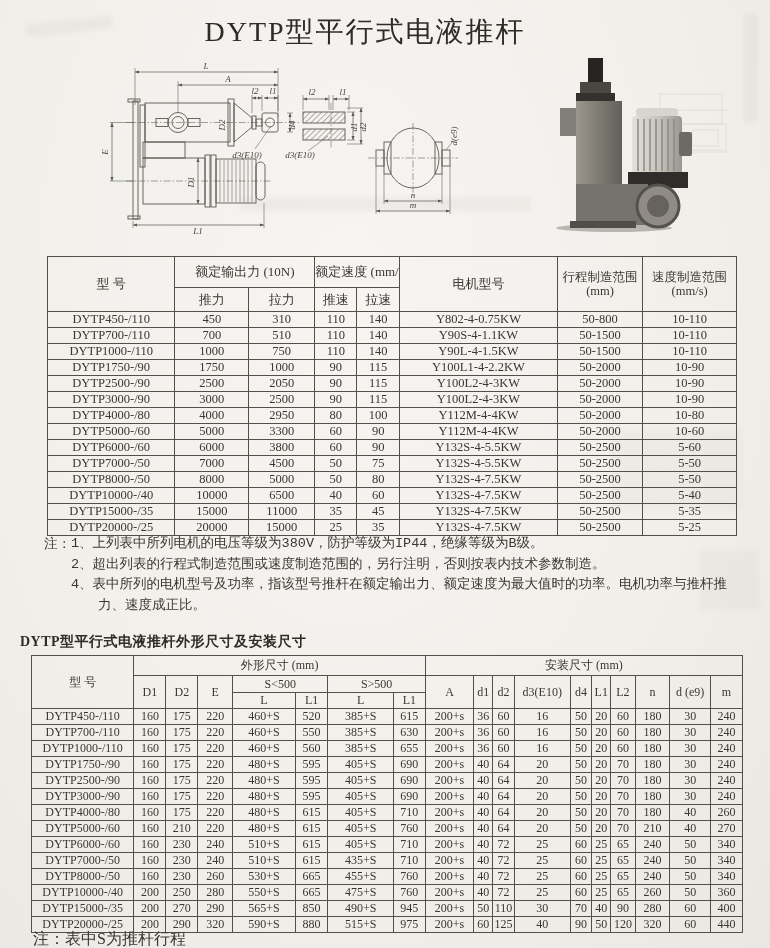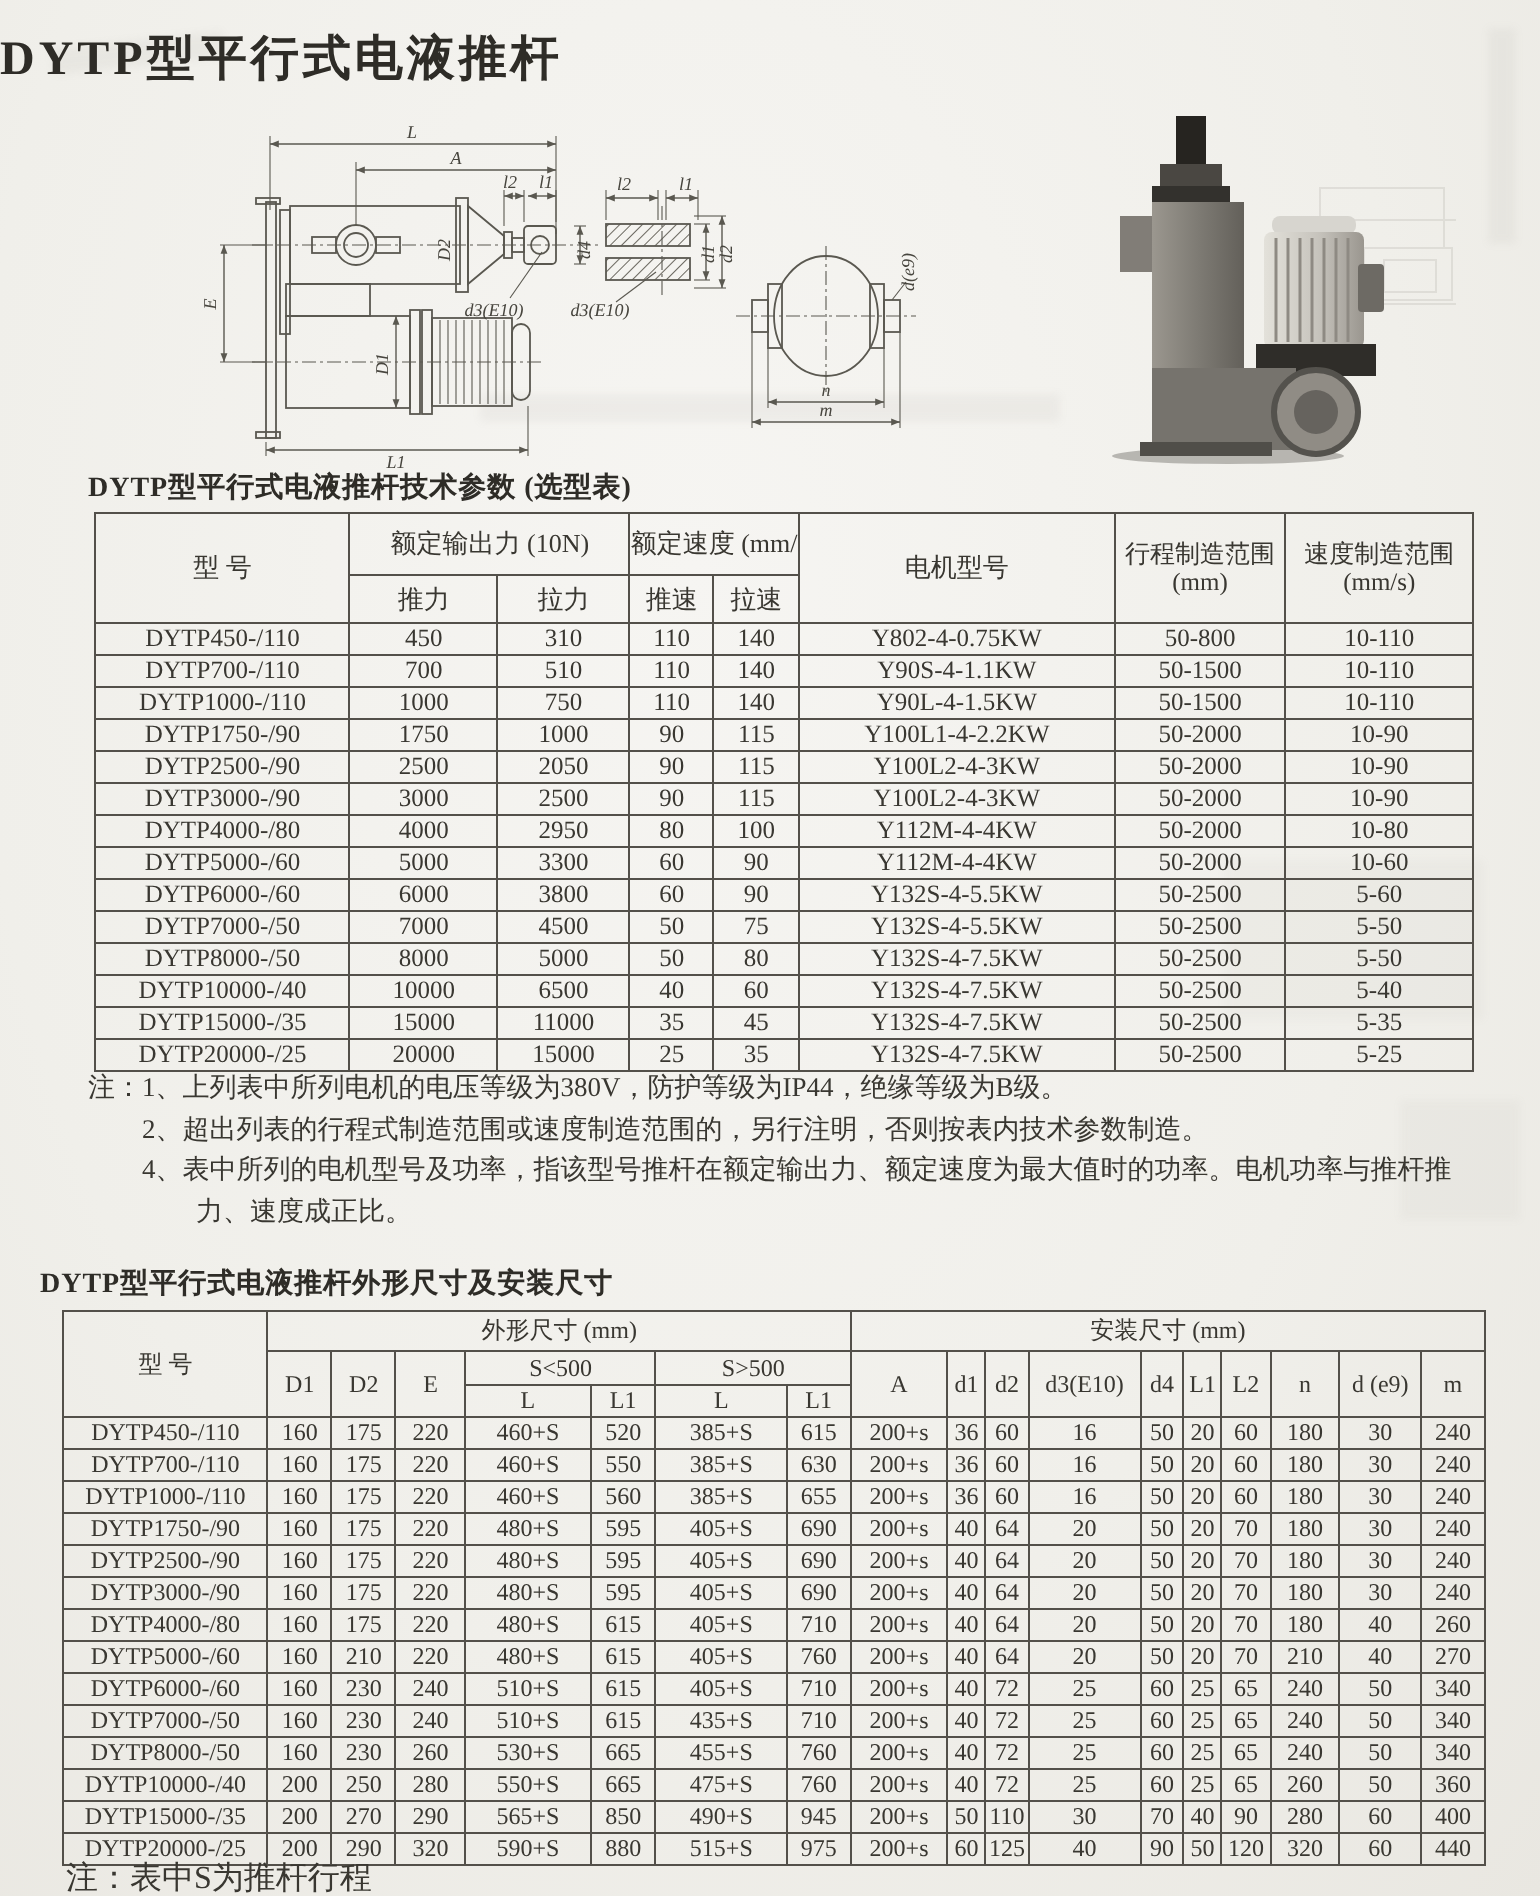--- a/index.html
+++ b/index.html
@@ -6,22 +6,22 @@
   html,body { width:770px; }
   body { font-family:"Liberation Serif","DejaVu Serif",serif; }
   .page {
     position:relative; width:770px; height:948px; overflow:hidden;
     background: radial-gradient(ellipse at 45% 30%, #f6f5f2 0%, #f0efea 60%, #e9e7e1 100%);
     color:#34322c;
   }
   .smudge { position:absolute; background:#8a877f; pointer-events:none; filter:blur(2px); }
 
   .doc-title {
-    position:absolute; top:13px; left:0; right:40px; text-align:left;
-    font-size:24px; font-weight:bold; letter-spacing:2px; color:#2e2c27;
+    position:absolute; top:13px; left:0; right:40px; text-align:center;
+    font-size:28px; font-weight:normal; letter-spacing:2px; color:#2e2c27;
   }
 
   .drawing-wrap { position:absolute; left:50px; top:55px; width:470px; height:180px; }
   .photo-wrap   { position:absolute; left:532px; top:56px; width:198px; height:178px; }
 
   .sec-title { position:absolute; font-size:14px; font-weight:bold; color:#2e2c27; letter-spacing:0.5px; }
   #sec1 { left:44px; top:235px; }
   #sec2 { left:20px; top:633px; }
 
   table { border-collapse:collapse; table-layout:fixed; width:100%; background:transparent; }
@@ -36,21 +36,21 @@
   .t1 .unit-line { font-size:12.5px; line-height:14px; }
   .t2 th { font-size:12px; }
   .t2 thead tr:nth-child(1) th { height:20px; }
   .t2 thead tr:nth-child(2) th { height:17px; }
   .t2 thead tr:nth-child(3) th { height:15px; }
   .t2 td { height:14px; font-size:12px; }
 
   .notes { position:absolute; left:44px; top:534px; width:702px; display:flex;
            font-size:13.5px; line-height:20.5px; color:#393731; }
   .notes-prefix { flex:0 0 auto; }
-  .note-item { padding-left:27px; text-indent:-27px; }
+  .note-item { padding-left:27px; text-indent:-27px;font-family:Liberation Mono, monospace; }
 
   .note2 { position:absolute; left:33px; top:929px; font-size:16px; color:#393731; }
 
   svg text { font-family:"Liberation Serif","DejaVu Serif",serif; fill:#47453e; }
   .dim-t { font-size:9px; font-style:italic; }
 </style>
 </head>
 <body>
 <div class="page">
 
@@ -246,21 +246,20 @@
     <rect x="147" y="76" width="13" height="24" rx="2" fill="#6d6a64"></rect>
     <rect x="96" y="116" width="60" height="16" fill="#2f2d29"></rect>
     <rect x="44" y="128" width="72" height="41" fill="#76736d"></rect>
     <circle cx="126" cy="150" r="21" fill="#908c85" stroke="#54524d" stroke-width="3"></circle>
     <circle cx="126" cy="150" r="11" fill="#66635e"></circle>
     <rect x="38" y="165" width="66" height="7" fill="#504e49"></rect>
   </g>
 </svg>
 </div>
 
-<div class="sec-title" id="sec1">DYTP型平行式电液推杆技术参数 (选型表)</div>
 
 <div class="t1-wrap">
 <table class="t1">
   <colgroup>
     <col style="width:18.5%">
           <col style="width:10.7%">
           <col style="width:9.6%">
           <col style="width:6.1%">
     <col style="width:6.2%">
           <col style="width:22.9%">

